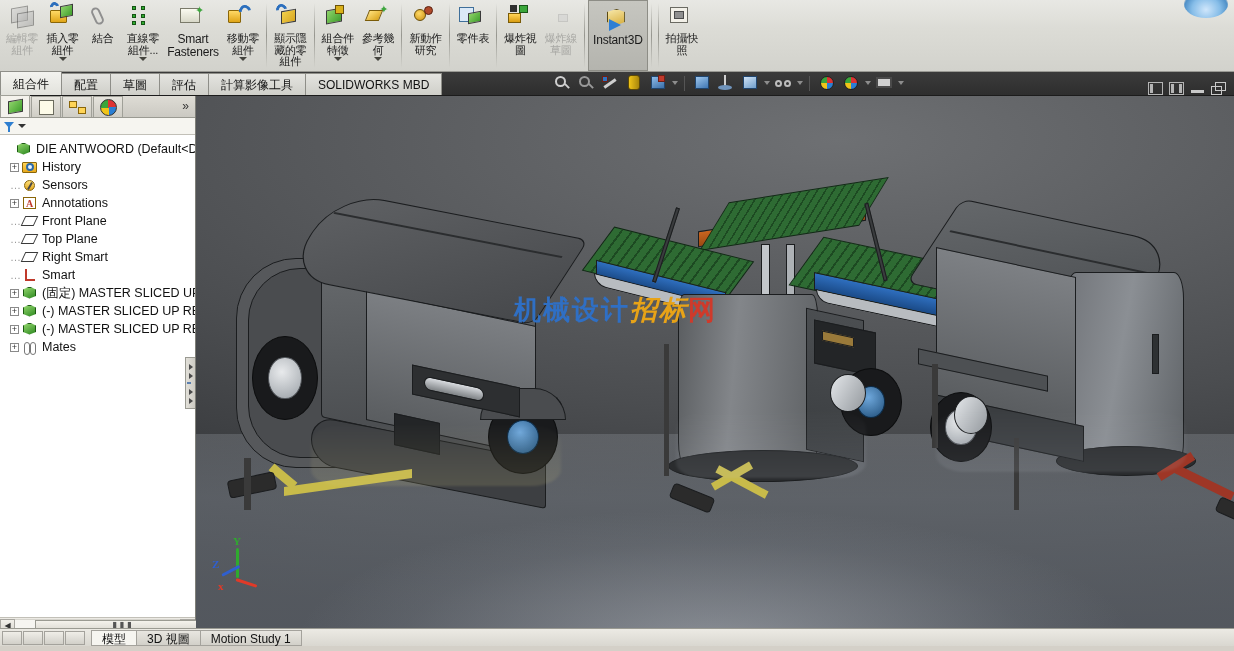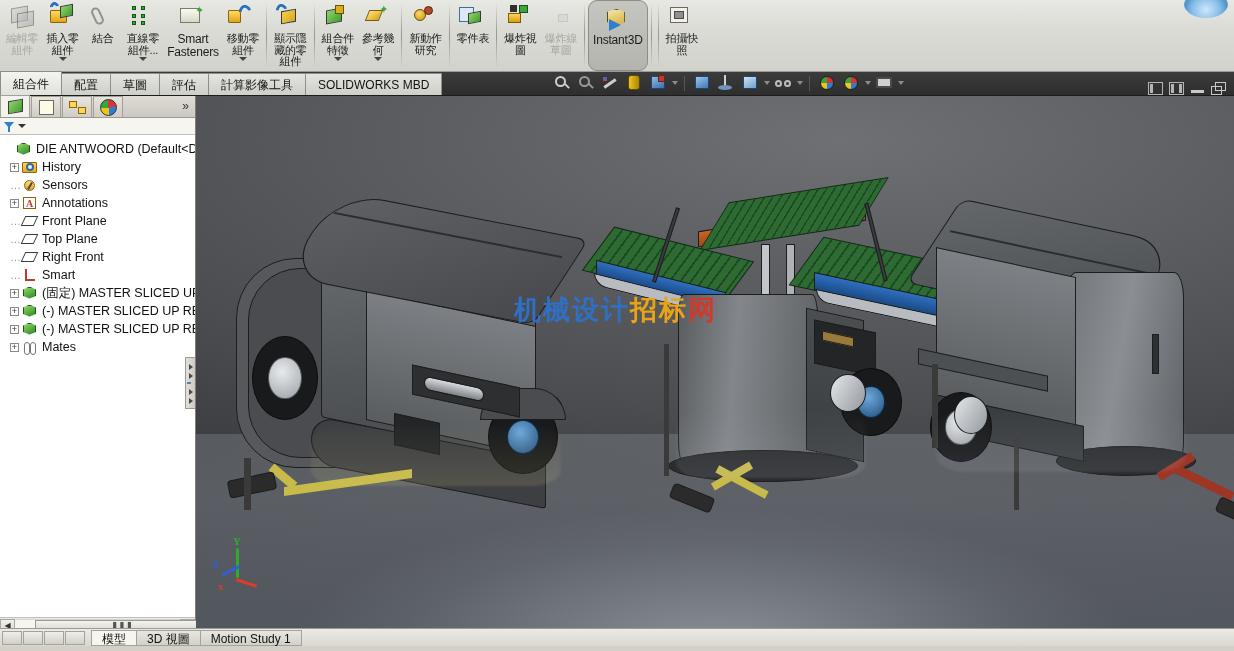--- a/index.html
+++ b/index.html
@@ -24,21 +24,21 @@
     position: relative;
     display: flex; flex-direction: column; align-items: center;
     justify-content: flex-start;
     padding: 2px 4px 0 4px;
     min-width: 40px;
     cursor: default;
   }
   .rb-item.sel {
     background: linear-gradient(180deg,#c6c6c0,#b4b4ae);
     border: 1px solid #8d8d86;
-    border-radius: 9px;
+    border-radius: 0;
   }
   .rb-ico { width: 30px; height: 26px; position: relative; margin-top:2px; }
   .rb-lab {
     font-size: 11px; line-height: 11.5px; color: #1a1a1a;
     text-align: center; margin-top: 3px; white-space: pre-line;
     letter-spacing: -0.2px;
   }
   .rb-lab.dim { color: #a8a8a4; }
   .rb-lab.lat { font-size: 12px; line-height: 13px; }
   .rb-arrow {
@@ -278,21 +278,21 @@
      background:radial-gradient(circle at 40% 35%,#e8eaec,#9aa0a6); border:1px solid #55595e;}
   .refl { position:absolute; opacity:0.30; filter: blur(0.4px); transform: scaleY(-0.55); transform-origin: top center;}
 
   .watermark {
     position:absolute; left:318px; top:200px;
     pointer-events:none; text-align:center; line-height:1;
   }
   .wm1 { font-size:27px; font-weight:bold; letter-spacing:2px;
     font-family:"DejaVu Sans","Liberation Sans",sans-serif; }
   .wm1 .b { color:#2f6fc4; }
-  .wm1 .o { color:#e8a317; }
+  .wm1 .o { color:#e8a317;font-style:italic; }
   .wm1 .r { color:#cf3a2b; }
   .wm2 { font-size:16px; font-weight:bold; color:#d8341f; letter-spacing:1.5px; margin-top:4px;
     font-family:"DejaVu Sans Mono","Liberation Mono",monospace;}
 
   .triad { position:absolute; left:16px; bottom:52px; width:54px; height:52px; }
   .triad .ax { position:absolute; height:3px; transform-origin:left center; border-radius:2px;}
   .triad .lab { position:absolute; font-size:11px; font-weight:bold; font-family:"Liberation Serif",serif;}
 
   
   .bottombar {
@@ -641,21 +641,21 @@
             <span class="gi-plane"></span>
           </span>
         <span class="tlabel">Top Plane</span>
       </div>
 
       <div class="tnode" style="padding-left:10px">
         <span class="tdash">…</span>
         <span class="ticon">
             <span class="gi-plane"></span>
           </span>
-        <span class="tlabel">Right Front</span>
+        <span class="tlabel">Right Smart</span>
       </div>
 
       <div class="tnode" style="padding-left:10px">
         <span class="tdash">…</span>
         <span class="ticon">
             <span class="gi-orig"></span>
             <span class="gi-orig2"></span>
           </span>
         <span class="tlabel">Smart</span>
       </div>

